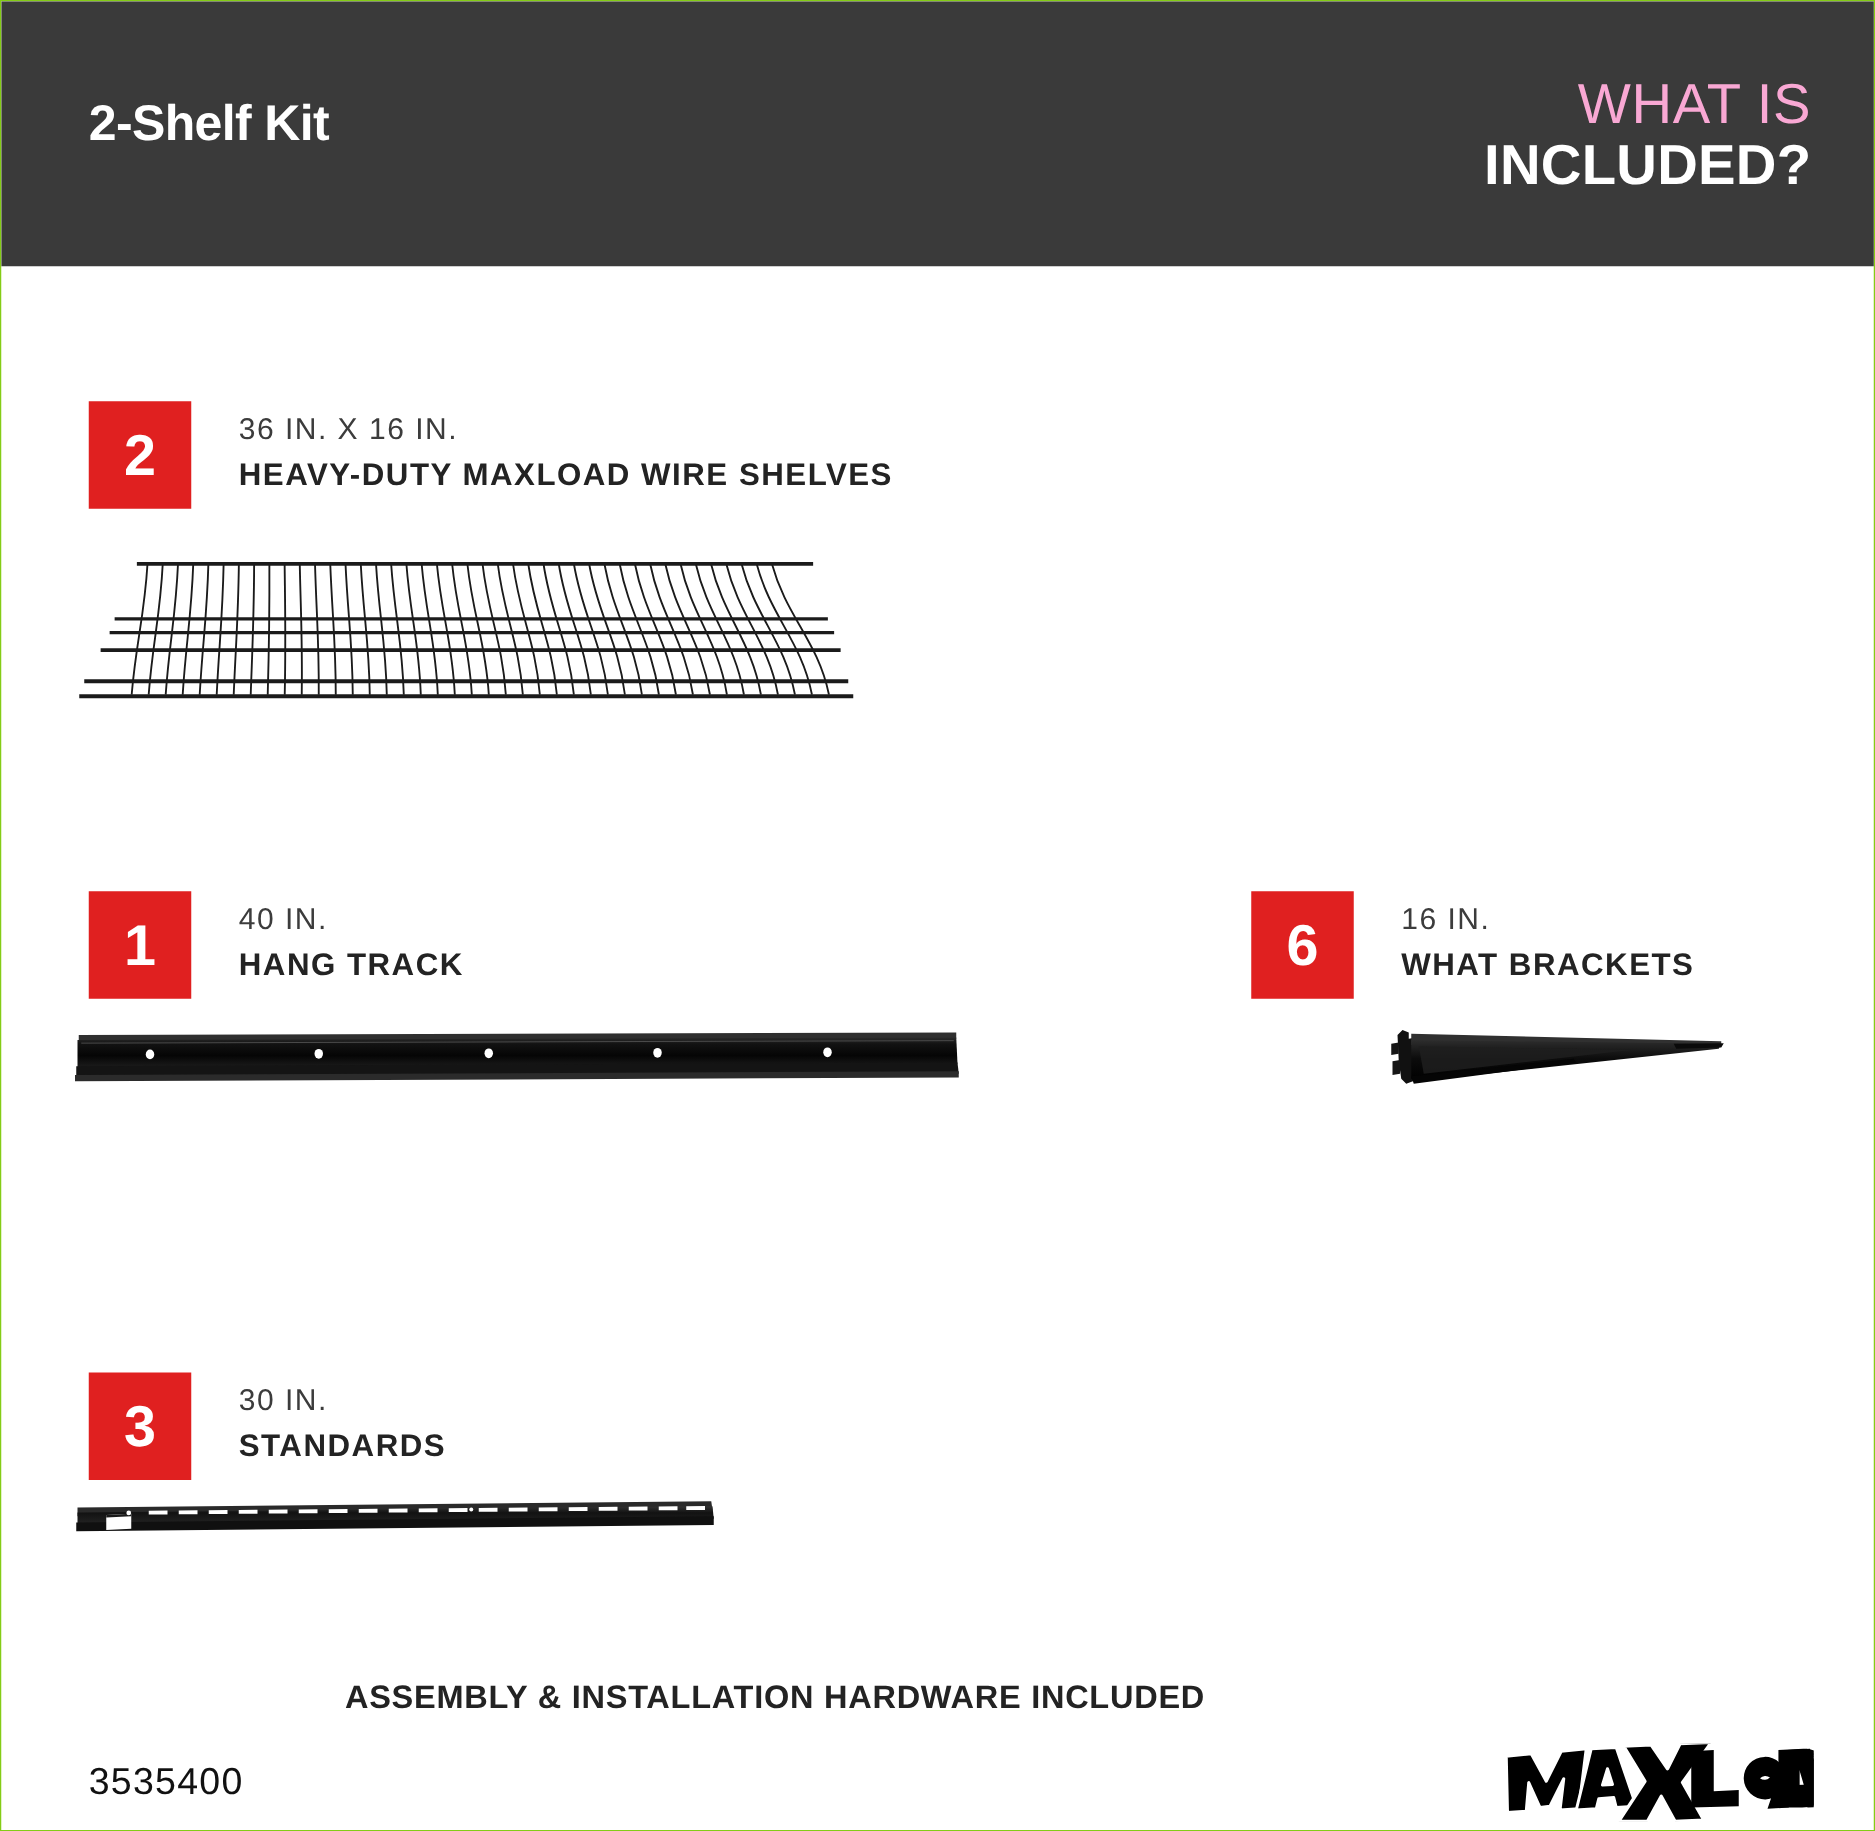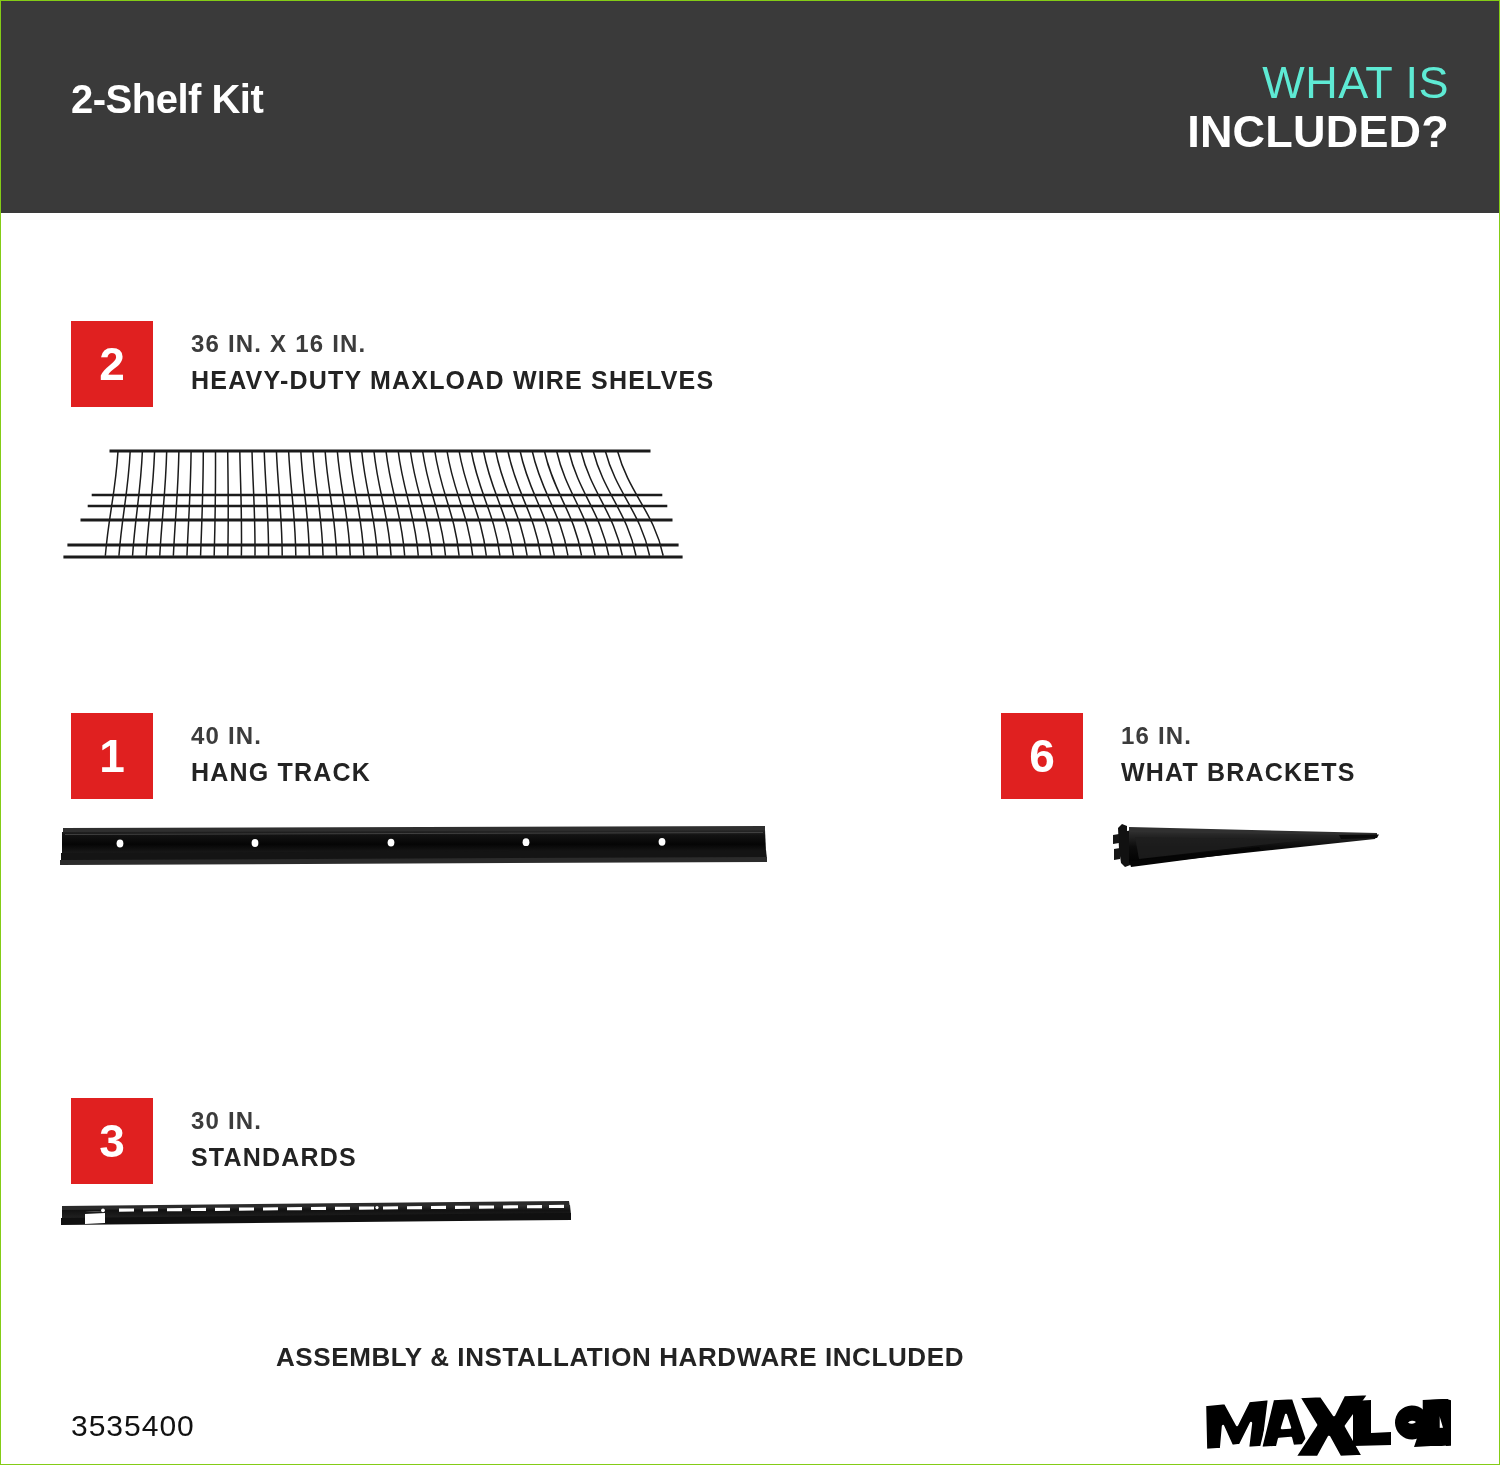--- a/index.html
+++ b/index.html
@@ -47,21 +47,21 @@
   .header-right {
     position: absolute;
     right: 52px;
     top: 58px;
     text-align: right;
     line-height: 1.08;
   }
   .header-right .line1 {
     font-size: 45px;
     font-weight: 400;
-    color: #5eead4;
+    color: #f9a8d4;
     letter-spacing: 0.5px;
     display: block;
   }
   .header-right .line2 {
     font-size: 45px;
     font-weight: 700;
     color: #ffffff;
     letter-spacing: 0.2px;
     display: block;
   }
@@ -86,21 +86,21 @@
     line-height: 1;
     box-sizing: border-box;
   }
   .item-text {
     position: absolute;
     left: 120px;
     top: 4px;
   }
   .item-size {
     font-size: 24px;
-    font-weight: 700;
+    font-weight: 400;
     color: #3c3c3c;
     letter-spacing: 1.2px;
     line-height: 1.55;
     white-space: nowrap;
   }
   .item-name {
     font-size: 25px;
     font-weight: 700;
     color: #232323;
     letter-spacing: 1.2px;

